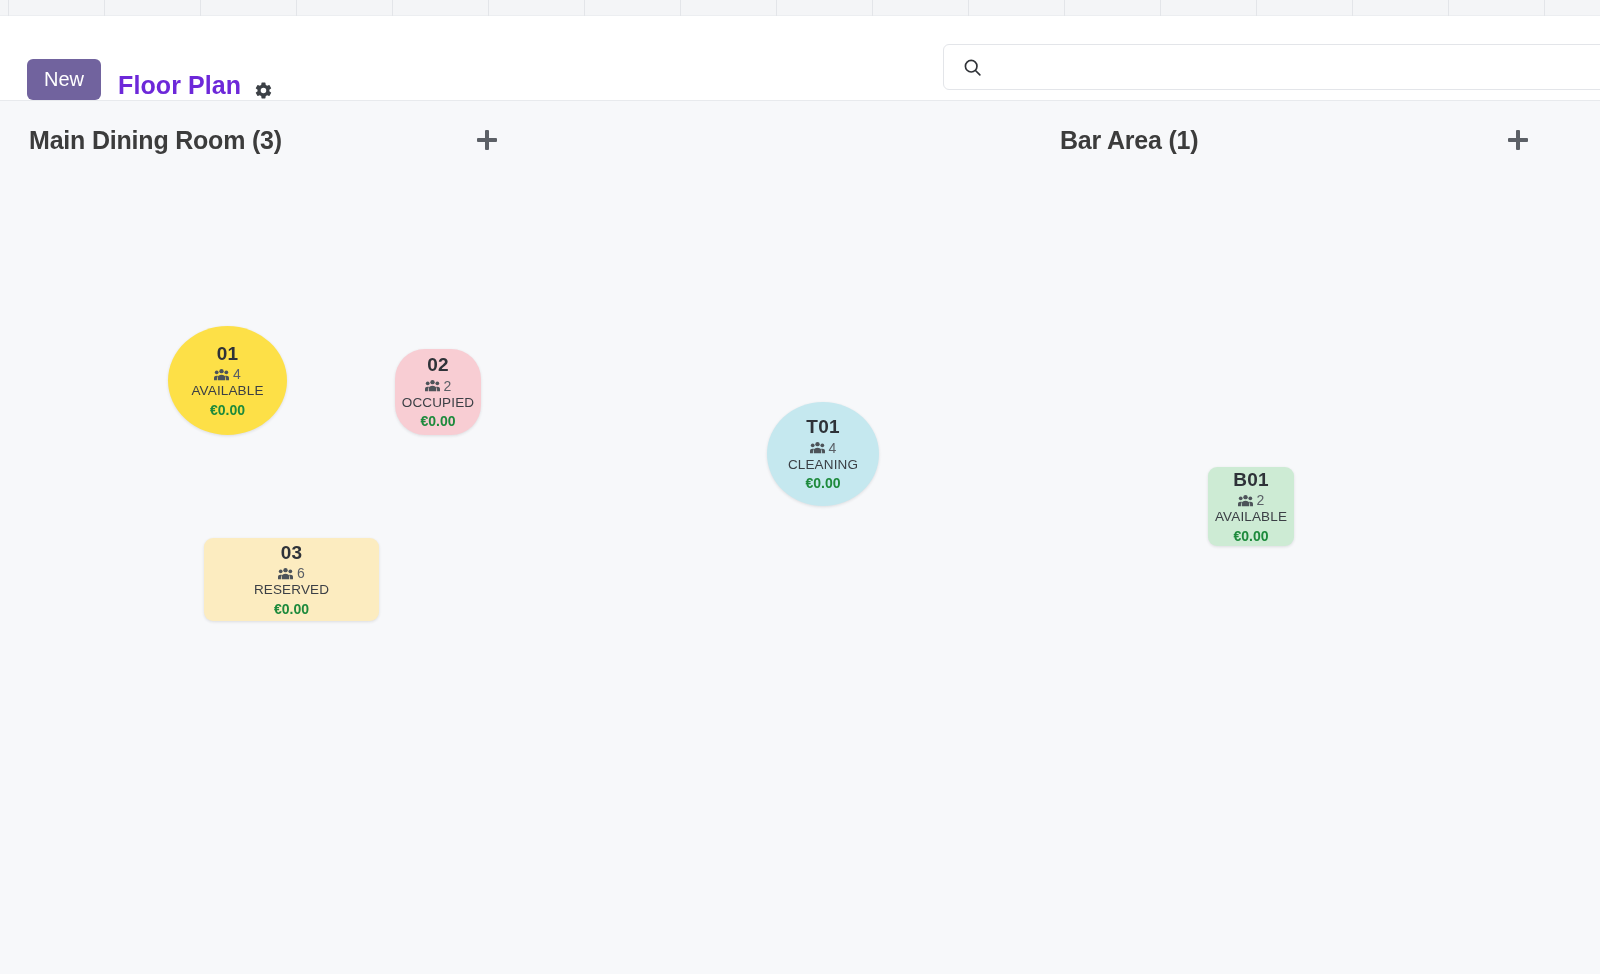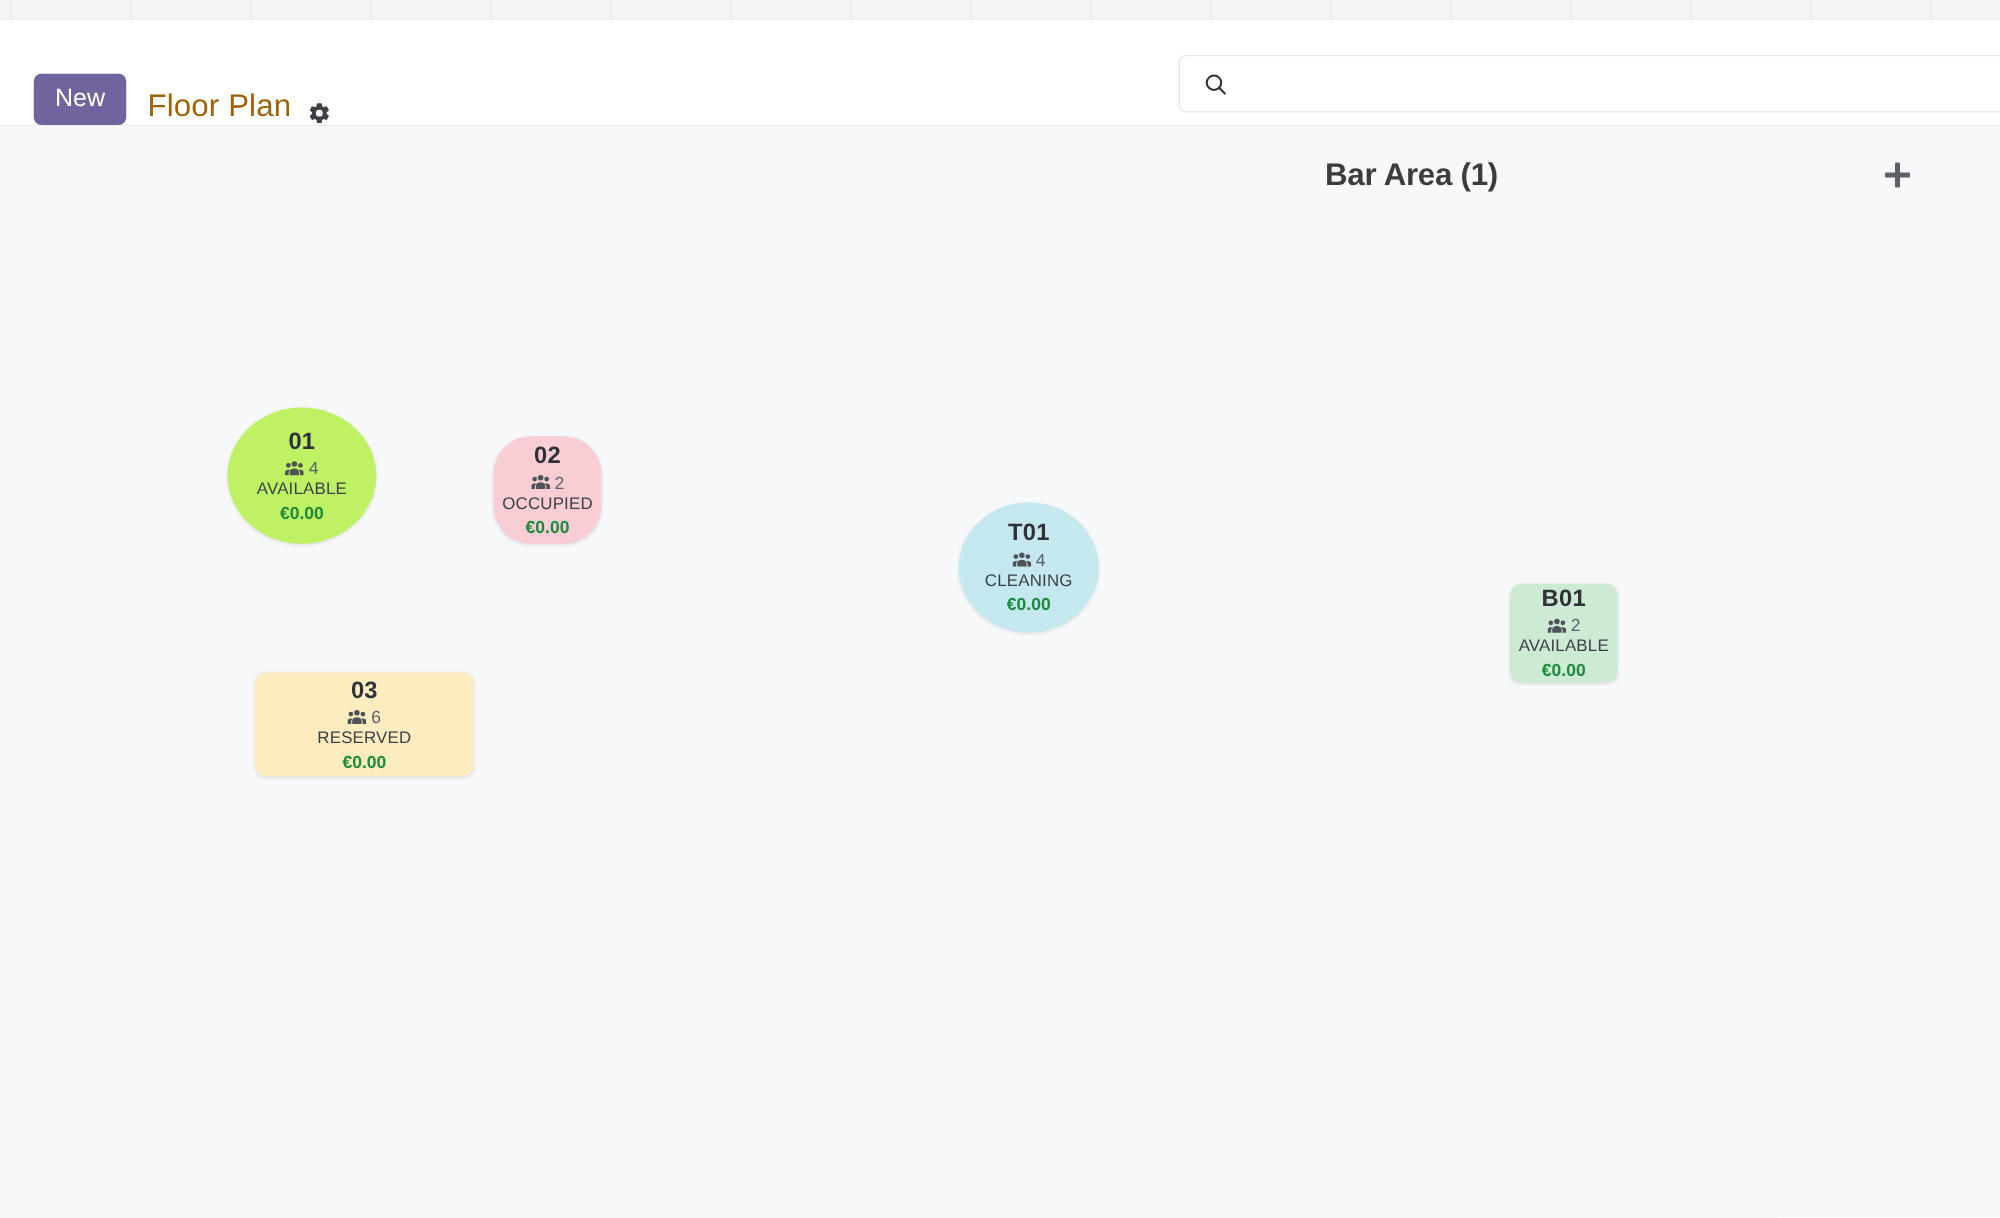--- a/index.html
+++ b/index.html
@@ -37,22 +37,22 @@
     border: none; border-radius: 6px;
     font-size: 20px; font-weight: 400;
     padding: 9px 17px 10px 17px;
     cursor: pointer;
     line-height: 1.1;
     font-family: "Liberation Sans", sans-serif;
   }
   .page-title {
     margin-left: 17px;
     font-size: 25px;
-    color: #a16207;
-    font-weight: 400;
+    color: #6d28d9;
+    font-weight: 700;
     letter-spacing: .1px;
   }
   .gear-icon {
     margin-left: 13px;
     display: inline-flex; align-items: center;
     cursor: pointer;
   }
   .searchbar {
     position: absolute;
     left: 943px; top: 28px;
@@ -186,21 +186,27 @@
     <span class="search-icon">
       <svg width="21" height="21" viewBox="0 0 24 24" aria-hidden="true">
         <circle cx="10.5" cy="10.5" r="6.6" fill="none" stroke="#2f3237" stroke-width="1.9"></circle>
         <line x1="15.4" y1="15.4" x2="20.4" y2="20.4" stroke="#2f3237" stroke-width="1.9" stroke-linecap="round"></line>
       </svg>
     </span>
   </div>
 </div>
 
 <div class="canvas" id="canvas">
-    <div class="table-card shape-round" style="left: 182px; top: 225px; width: 119px; height: 109px; background: #bef264;">
+    <div class="floor-header" style="left: 29px; top: 22px; width: 475px;">
+      <span class="floor-name">Main Dining Room (3)</span>
+      <div class="add-table-button">
+        <span class="plus"></span>
+      </div>
+    </div>
+    <div class="table-card shape-round" style="left: 168px; top: 225px; width: 119px; height: 109px; background: #fde047;">
       <div class="table-name">01</div>
       <div class="table-seats">
         <svg width="15" height="13" viewBox="0 0 24 20" aria-hidden="true">
           <circle cx="12" cy="4.6" r="3.5" fill="#4d5359"></circle>
           <circle cx="4.3" cy="6.4" r="3" fill="#4d5359"></circle>
           <circle cx="19.7" cy="6.4" r="3" fill="#4d5359"></circle>
           <path d="M6 19v-4.2c0-2.6 2.7-4.3 6-4.3s6 1.7 6 4.3V19z" fill="#4d5359"></path>
           <path d="M0 19v-3.6c0-2 1.6-3.3 4.3-3.3 .9 0 1.7.2 2.3.4-1.2 1-1.9 2.3-1.9 3.9V19z" fill="#4d5359"></path>
           <path d="M24 19v-3.6c0-2-1.6-3.3-4.3-3.3-.9 0-1.7.2-2.3.4 1.2 1 1.9 2.3 1.9 3.9V19z" fill="#4d5359"></path>
         </svg>

